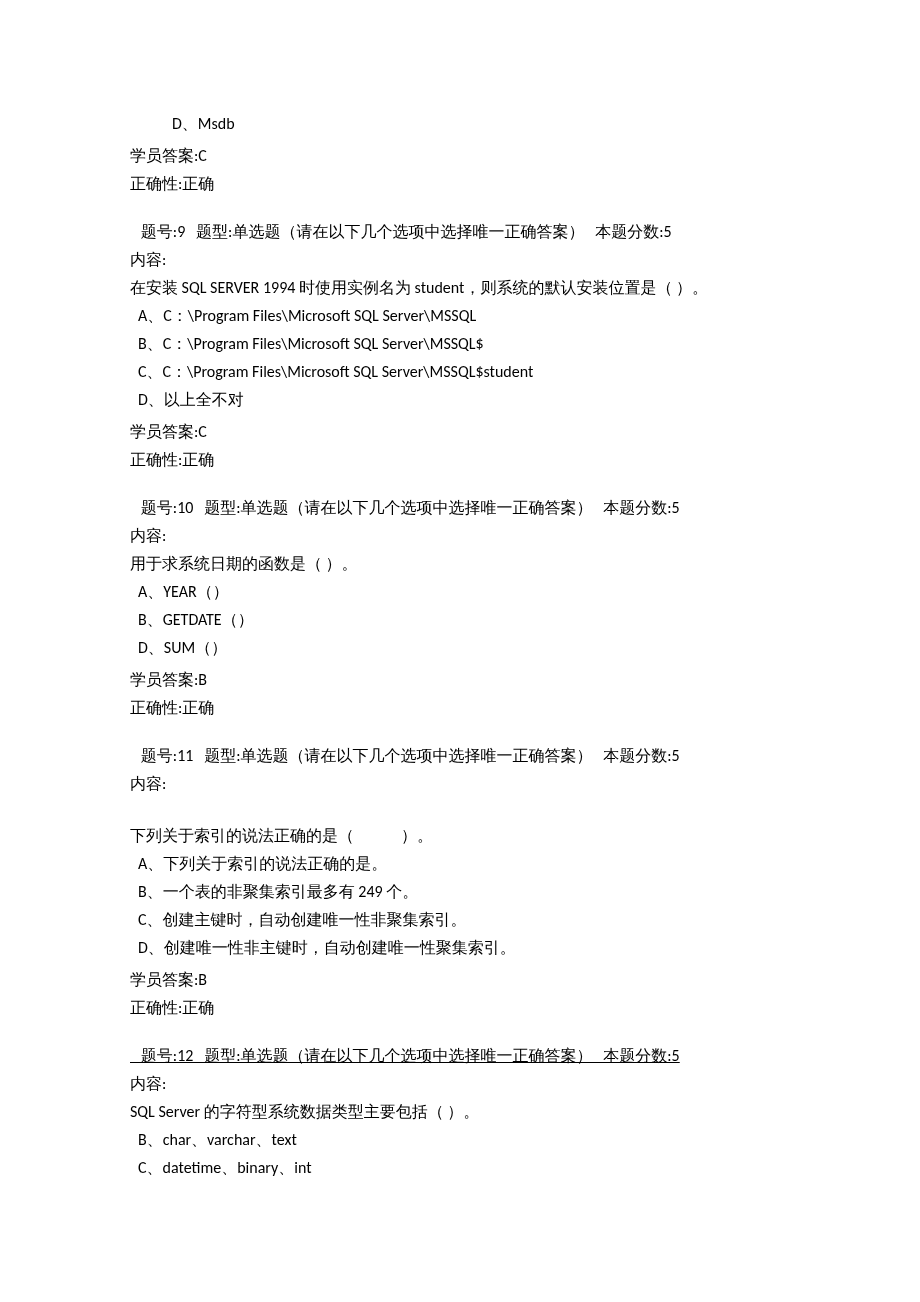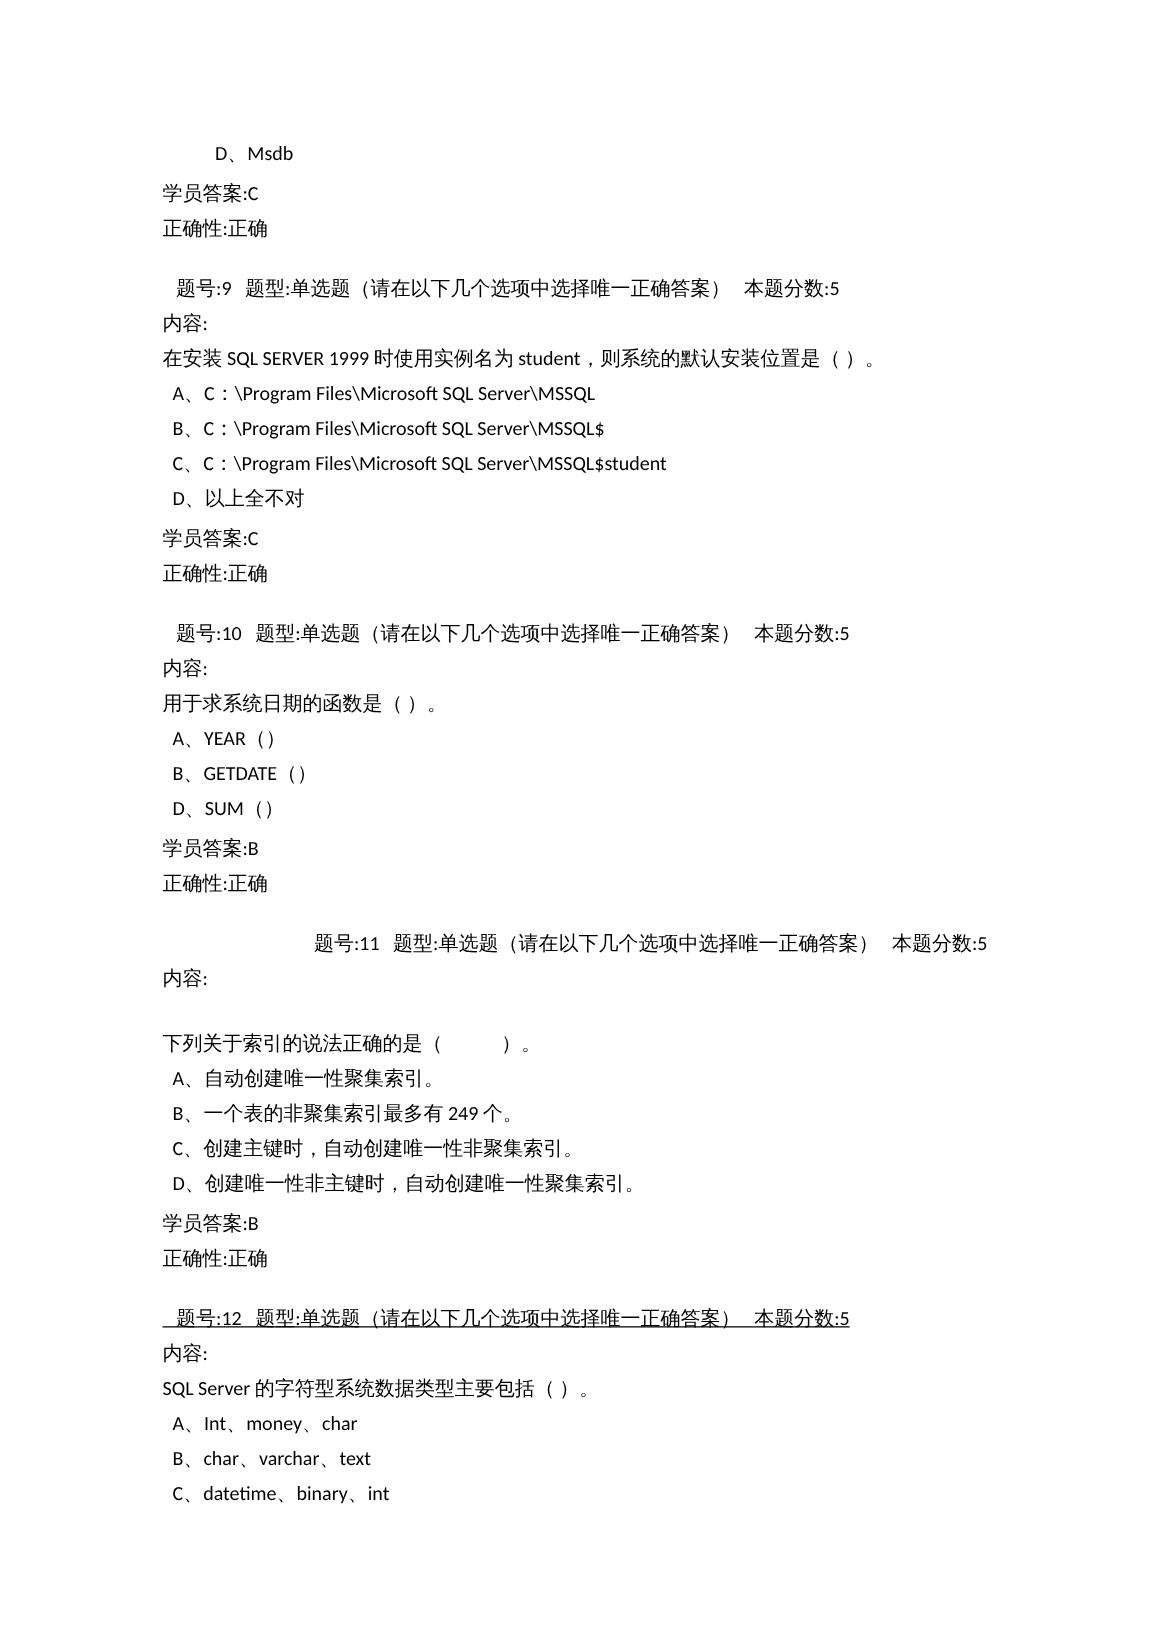--- a/index.html
+++ b/index.html
@@ -38,53 +38,52 @@
 <div class="page">
 
   <div class="option first">D、Msdb</div>
   <div class="answer-block">
     <div>学员答案:C</div>
     <div>正确性:正确</div>
   </div>
 
   <div class="question-header" style="white-space: pre;">   题号:9   题型:单选题（请在以下几个选项中选择唯一正确答案）   本题分数:5</div>
   <div>内容:</div>
-  <div>在安装 SQL SERVER 1999 时使用实例名为 student，则系统的默认安装位置是（ ）。</div>
+  <div>在安装 SQL SERVER 1994 时使用实例名为 student，则系统的默认安装位置是（ ）。</div>
   <div class="option">A、C：\Program Files\Microsoft SQL Server\MSSQL</div>
   <div class="option">B、C：\Program Files\Microsoft SQL Server\MSSQL$</div>
   <div class="option">C、C：\Program Files\Microsoft SQL Server\MSSQL$student</div>
   <div class="option">D、以上全不对</div>
   <div class="answer-block">
     <div>学员答案:C</div>
     <div>正确性:正确</div>
   </div>
 
   <div class="question-header" style="white-space: pre;">   题号:10   题型:单选题（请在以下几个选项中选择唯一正确答案）   本题分数:5</div>
   <div>内容:</div>
   <div>用于求系统日期的函数是（ ）。</div>
   <div class="option">A、YEAR（）</div>
   <div class="option">B、GETDATE（）</div>
   <div class="option">D、SUM（）</div>
   <div class="answer-block">
     <div>学员答案:B</div>
     <div>正确性:正确</div>
   </div>
 
-  <div class="question-header" style="white-space: pre; text-align: right;">   题号:11   题型:单选题（请在以下几个选项中选择唯一正确答案）   本题分数:5</div>
+  <div class="question-header" style="white-space: pre;">   题号:11   题型:单选题（请在以下几个选项中选择唯一正确答案）   本题分数:5</div>
   <div>内容:</div>
   <div style="white-space: pre; margin-top: 24px;">下列关于索引的说法正确的是（             ）。</div>
-  <div class="option">A、自动创建唯一性聚集索引。</div>
+  <div class="option">A、下列关于索引的说法正确的是。</div>
   <div class="option">B、一个表的非聚集索引最多有 249 个。</div>
   <div class="option">C、创建主键时，自动创建唯一性非聚集索引。</div>
   <div class="option">D、创建唯一性非主键时，自动创建唯一性聚集索引。</div>
   <div class="answer-block">
     <div>学员答案:B</div>
     <div>正确性:正确</div>
   </div>
 
   <div class="question-header" style="white-space: pre; text-decoration: underline;">   题号:12   题型:单选题（请在以下几个选项中选择唯一正确答案）   本题分数:5</div>
   <div>内容:</div>
   <div>SQL Server 的字符型系统数据类型主要包括（ ）。</div>
-  <div class="option">A、Int、money、char</div>
   <div class="option">B、char、varchar、text</div>
   <div class="option">C、datetime、binary、int</div>
 
 </div>
 
 </body></html>

